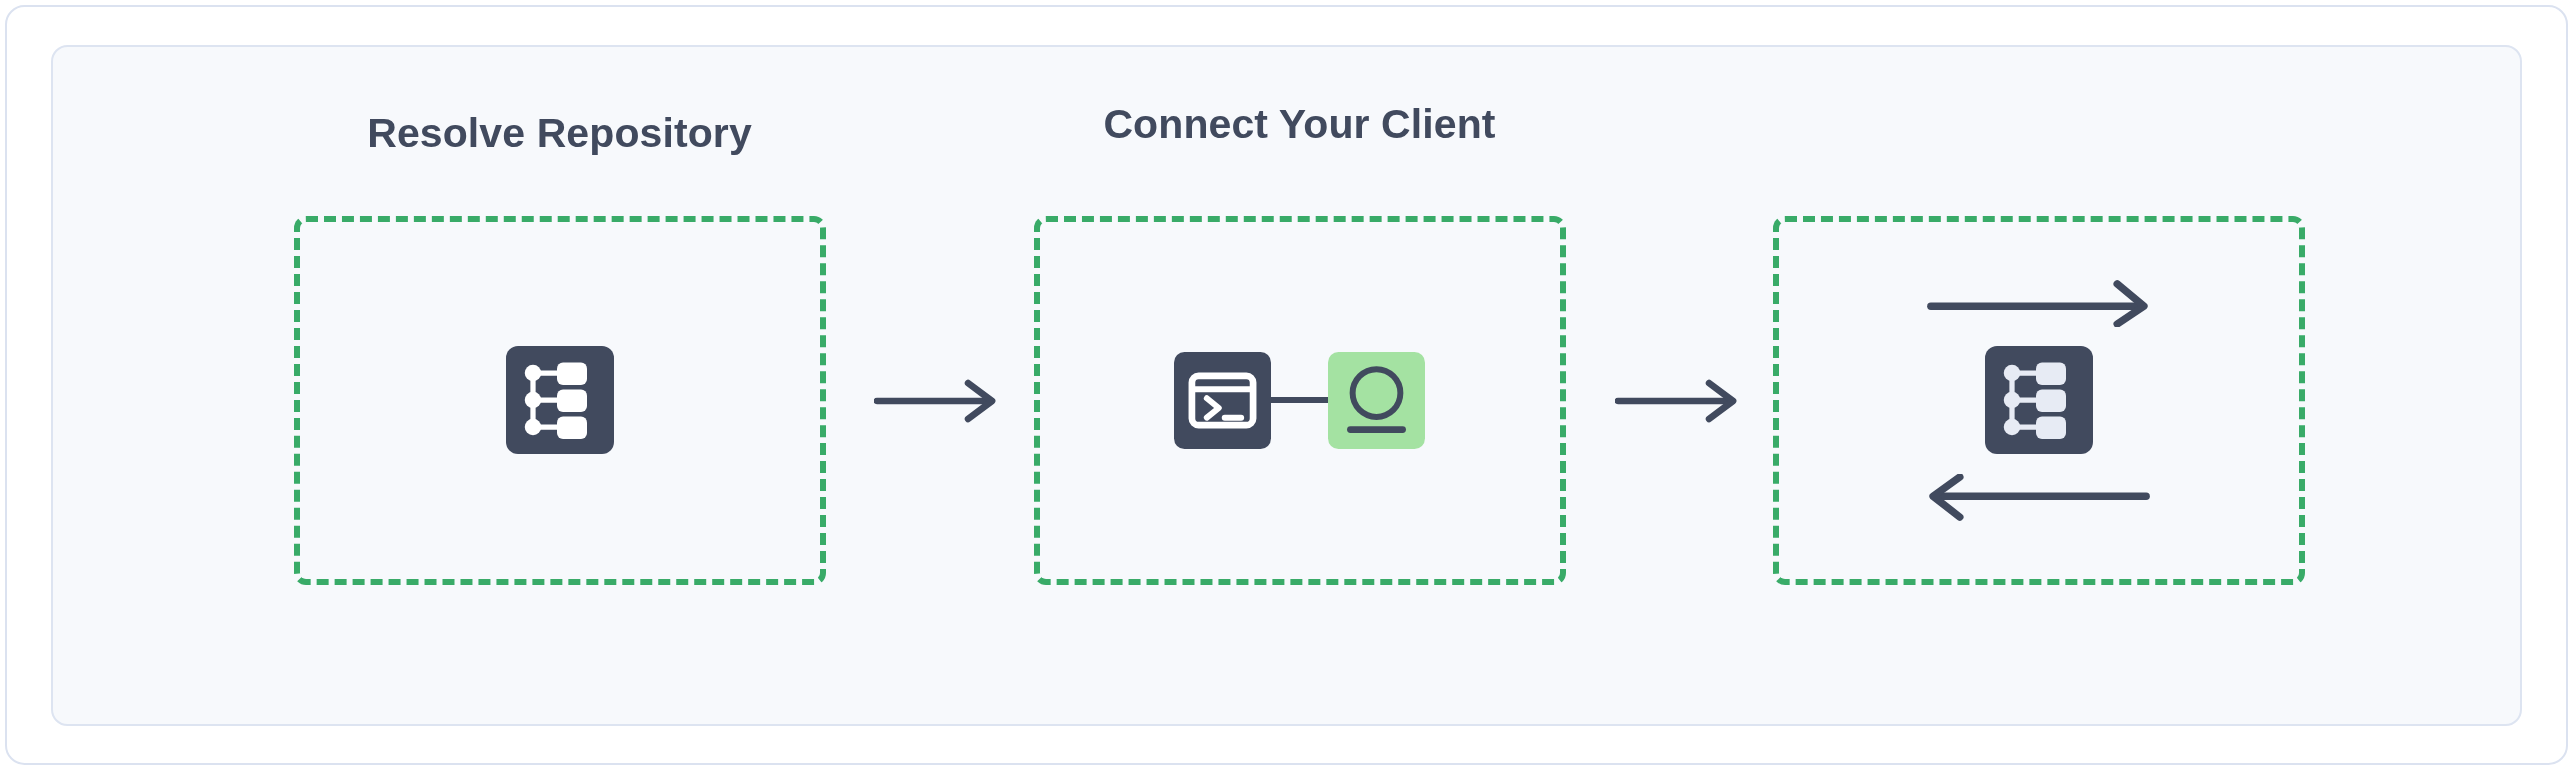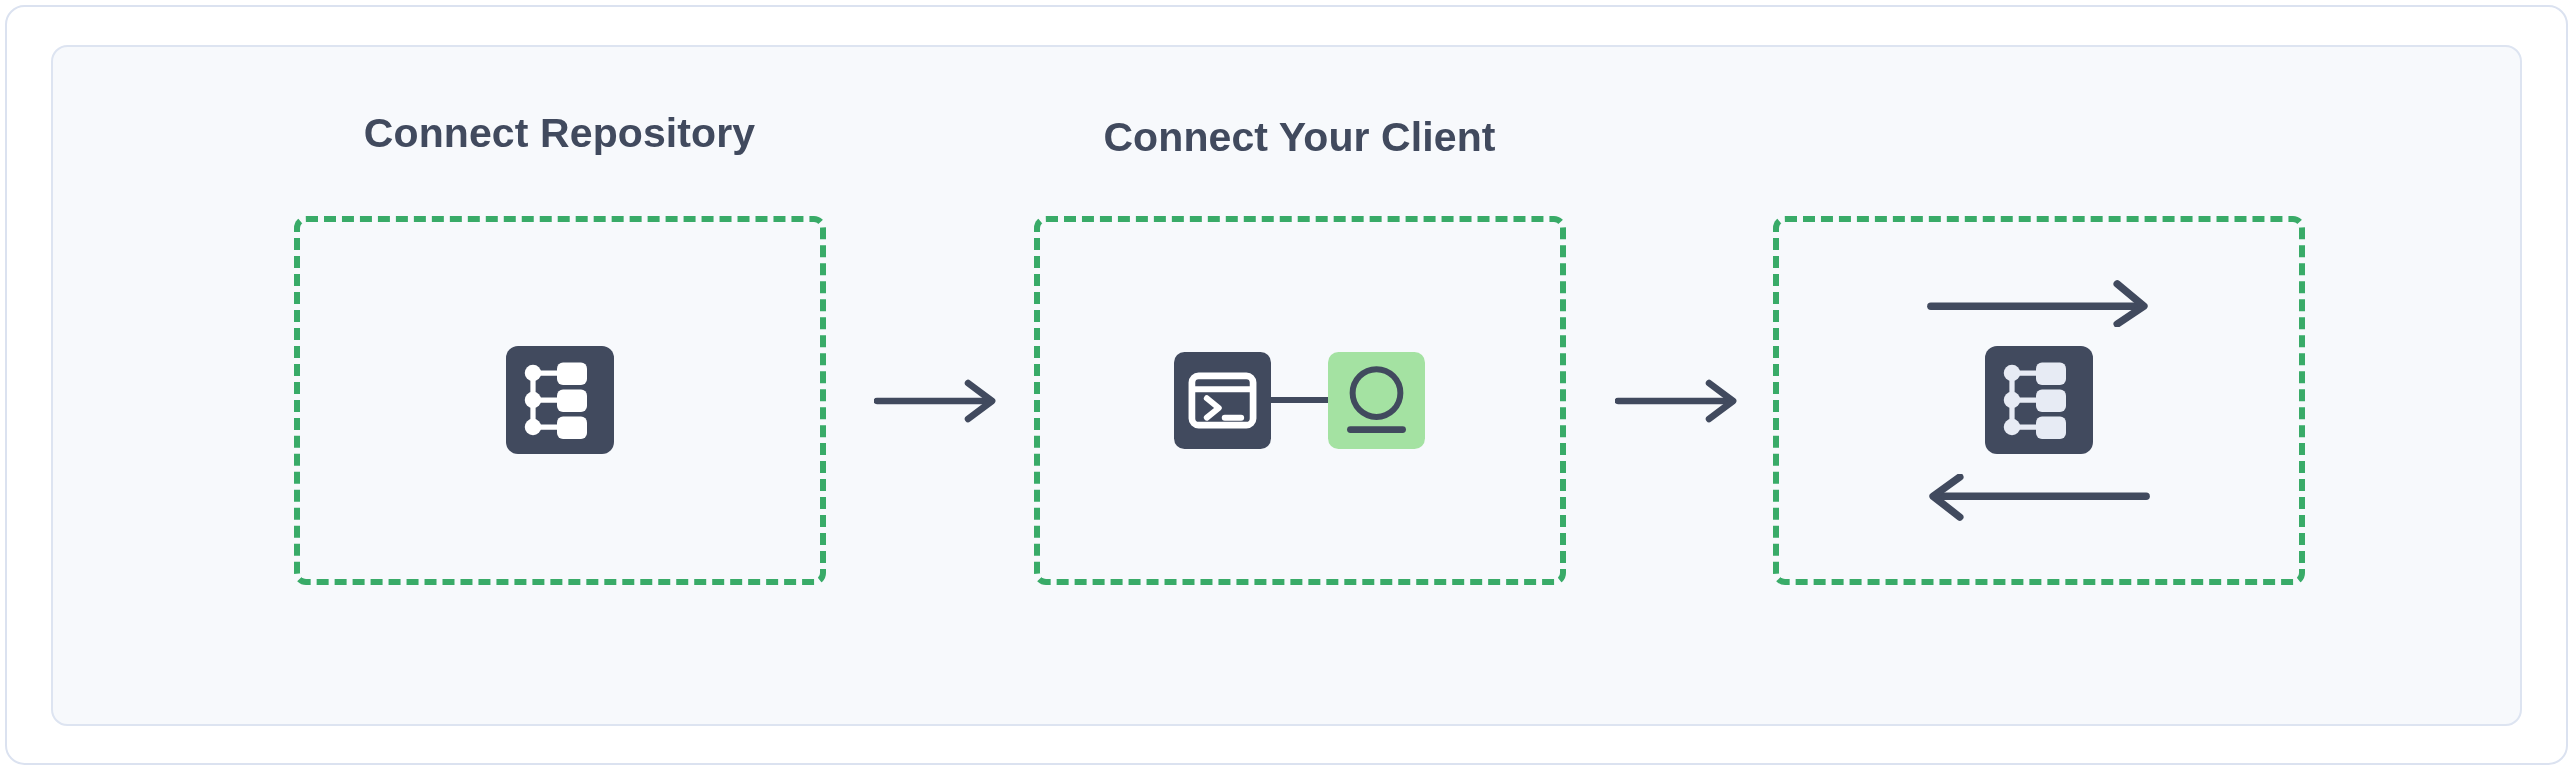--- a/index.html
+++ b/index.html
@@ -109,21 +109,21 @@
     gap: 19.5px;
   }
 </style>
 </head>
 <body>
 
 <div id="outer-card">
   <div id="inner-panel">
 
     <div class="step" style="left:241px; width:532px;">
-      <div class="step-title" style="top:63px;">Connect Repository</div>
+      <div class="step-title" style="top:63px;">Resolve Repository</div>
 
       <div class="dashed-box" style="top:169px; height:369px;">
         <div class="box-inner">
 
           <svg class="repo-icon" width="108" height="108" viewBox="0 0 144 144">
             <rect x="0" y="0" width="144" height="144" rx="16" fill="#414a5e"></rect>
             <g stroke="#ffffff" stroke-width="7" stroke-linecap="round" fill="none">
               <path d="M36 36 V 108"></path>
               <path d="M36 36 H 68"></path>
               <path d="M36 72 H 68"></path>
@@ -141,21 +141,21 @@
     </div>
 
     <svg class="flow-arrow" style="left:821px; top:330px;" width="127" height="48" viewBox="0 0 170 64">
       <g stroke="#414a5e" stroke-width="9" stroke-linecap="round" stroke-linejoin="round" fill="none">
         <path d="M4 32 H 152"></path>
         <path d="M126 8 L 158 32 L 126 56"></path>
       </g>
     </svg>
 
     <div class="step" style="left:981px; width:532px;">
-      <div class="step-title" style="top:67px;">Connect Your Client</div>
+      <div class="step-title" style="top:54px;">Connect Your Client</div>
 
       <div class="dashed-box" style="top:169px; height:369px;">
         <div class="box-inner">
           <div class="client-group">
 
             <svg class="terminal-icon" width="97" height="97" viewBox="0 0 130 130">
               <rect x="0" y="0" width="130" height="130" rx="14" fill="#414a5e"></rect>
               <rect x="24" y="32" width="82" height="66" rx="9" fill="none" stroke="#ffffff" stroke-width="9"></rect>
               <path d="M24 50 H 106" stroke="#ffffff" stroke-width="8"></path>
               <path d="M44 62 L 60 75 L 44 88" stroke="#ffffff" stroke-width="8" fill="none" stroke-linecap="round" stroke-linejoin="round"></path>

